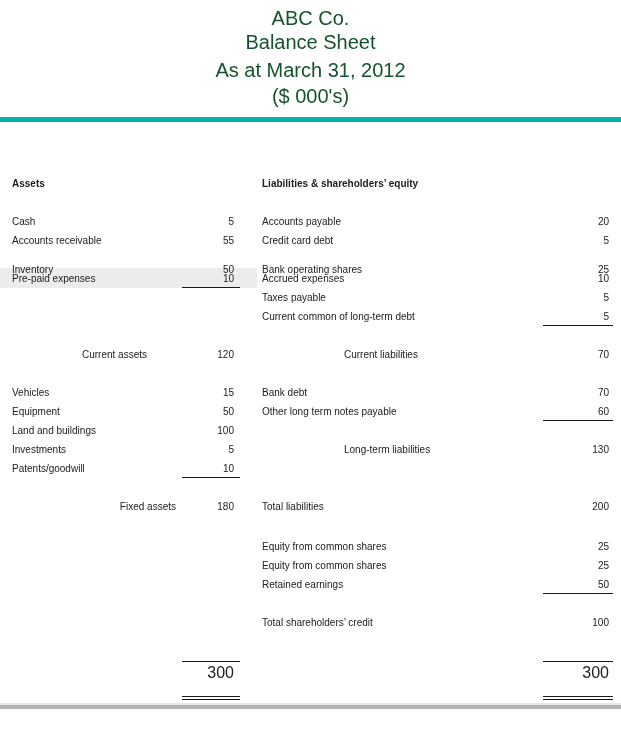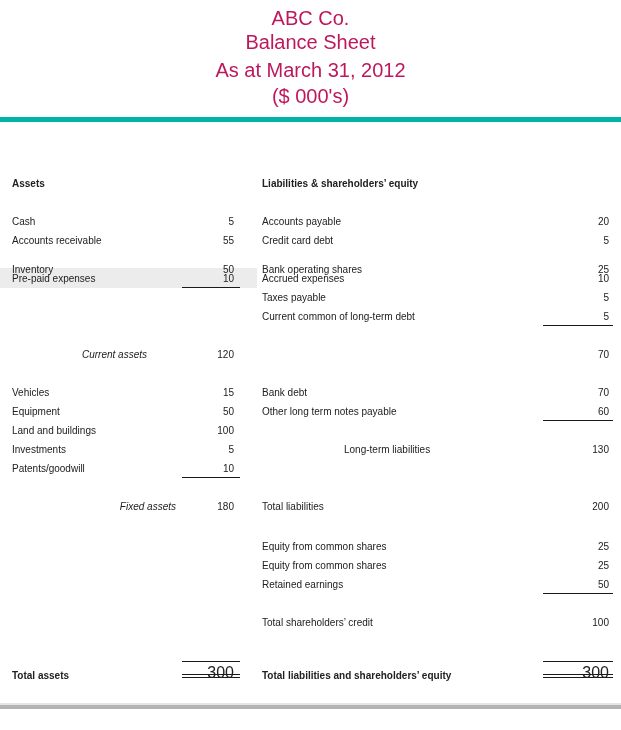--- a/index.html
+++ b/index.html
@@ -7,40 +7,40 @@
     position:relative;
     width:621px;height:730px;
     background:#ffffff;
     font-family:"Liberation Sans","DejaVu Sans",sans-serif;
     color:#212121;
     overflow:hidden;
   }
   
   .hdr{
     position:absolute;left:0;top:5px;width:100%;
-    text-align:center;font-size:20px;line-height:26px;color:#be185d;
+    text-align:center;font-size:20px;line-height:26px;color:#14532d;
   }
   .accent-rule{
     position:absolute;left:0;top:117px;width:621px;height:5px;
     background:#00B3A4;
   }
   
   .row{position:absolute;left:0;width:621px;height:19px;font-size:10px;line-height:19px;}
   .bold{font-weight:bold;}
   .ll{position:absolute;left:12px;white-space:nowrap;}             
-  .lsub{position:absolute;left:12px;width:164px;text-align:right;white-space:nowrap;font-style:italic;} 
+  .lsub{position:absolute;left:12px;width:164px;text-align:right;white-space:nowrap;} 
   .ln{position:absolute;left:182px;width:58px;height:19px;text-align:right;
       padding-right:6px;box-sizing:border-box;}                    
   .rl{position:absolute;left:262px;white-space:nowrap;}            
   .rsub{position:absolute;left:344px;white-space:nowrap;}          
   .rn{position:absolute;left:543px;width:70px;height:19px;text-align:right;
       padding-right:4px;box-sizing:border-box;}                    
   .ul{border-bottom:1.5px solid #1a1a1a;}
   .total-cell{
-    height:17px;line-height:21px;
+    height:39px;line-height:21px;
     border-top:1.5px solid #1a1a1a;
     border-bottom:4px double #1a1a1a;
   }
   .clip{display:inline-block;overflow:hidden;white-space:nowrap;text-align:left;vertical-align:bottom;}
   .clip-current-assets{width:94px;}
   .clip-investments{width:76px;}
   .highlight{
     position:absolute;left:0;top:268px;width:257px;height:20px;
     background:#ECECEC;
   }
@@ -95,20 +95,21 @@
     <span class="rn">5</span>
   </div>
   <div class="row" style="top:307px">
     <span class="rl">Current common of long-term debt</span>
     <span class="rn ul">5</span>
   </div>
 
   <div class="row" style="top:345px">
     <span class="lsub"><span class="clip clip-current-assets">Current assets</span></span>
     <span class="ln">120</span>
+    <span class="rsub">Current liabilities</span>
     <span class="rn">70</span>
   </div>
 
   <div class="row" style="top:383px">
     <span class="ll">Vehicles</span>
     <span class="ln">15</span>
     <span class="rl">Bank debt</span>
     <span class="rn">70</span>
   </div>
   <div class="row" style="top:402px">
@@ -150,23 +151,19 @@
   <div class="row" style="top:575px">
     <span class="rl">Retained earnings</span>
     <span class="rn ul">50</span>
   </div>
 
   <div class="row" style="top:613px">
     <span class="rl">Total shareholders’ credit</span>
     <span class="rn">100</span>
   </div>
 
-  <div class="row" style="top:666px">
-    <span class="ll bold">Total assets</span>
-    <span class="rl bold">Total liabilities and shareholders’ equity</span>
-  </div>
   <div class="ln total-cell" style="position:absolute;top:661px">300</div>
   <div class="rn total-cell" style="position:absolute;top:661px">300</div>
 
   <div class="bottom-rule-light"></div>
   <div class="bottom-rule"></div>
 
 </div>
 
 </body></html>

